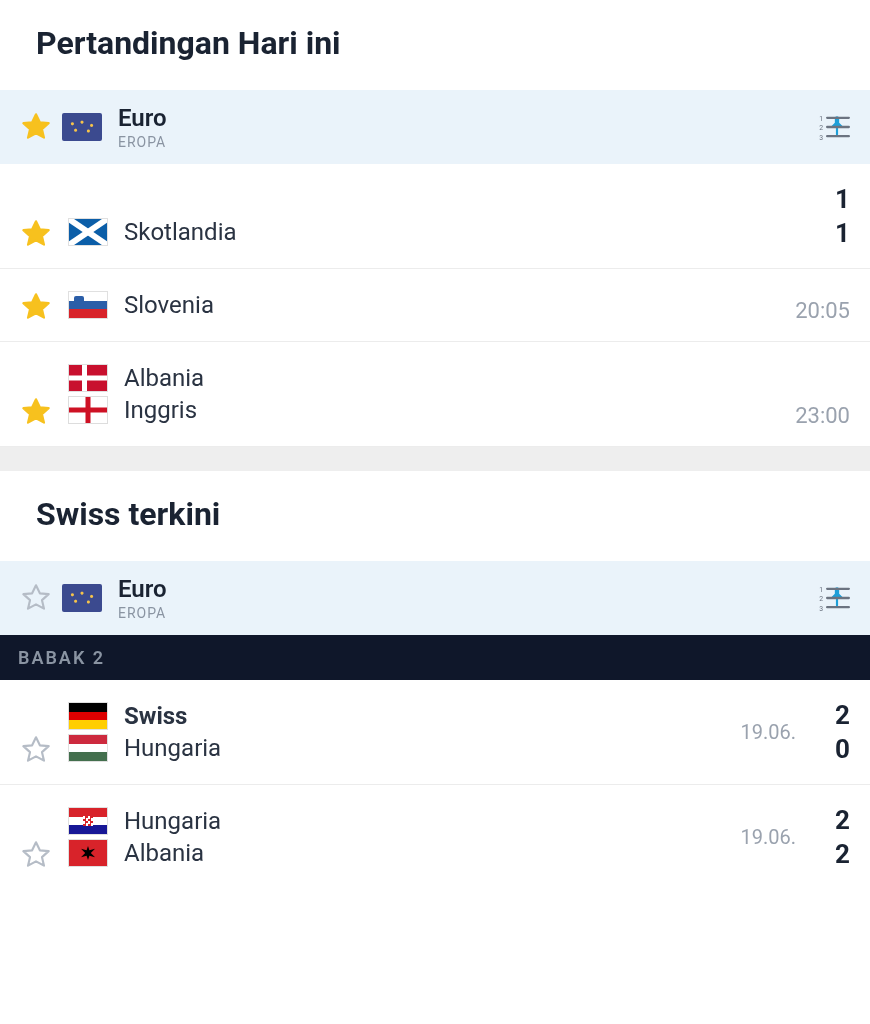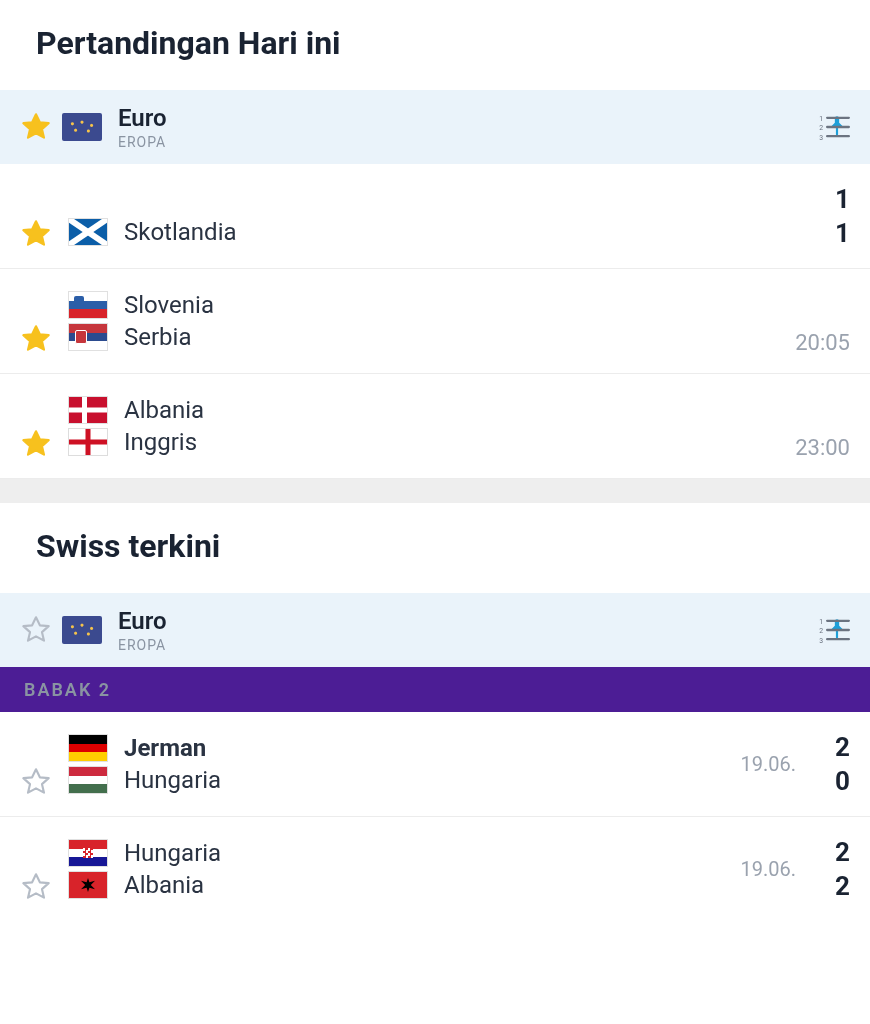--- a/index.html
+++ b/index.html
@@ -83,22 +83,22 @@
   }
   .match-time { font-size: 22px; color: #9aa2ae; }
   .match-date { font-size: 20px; color: #9aa2ae; margin-right: 8px; margin-left: 40px; }
   .scores {
     display: flex; flex-direction: column; align-items: flex-end;
     min-width: 22px;
   }
   .score { font-size: 26px; font-weight: 700; color: #1a2332; margin: 2px 0; }
 
   .round-header {
-    background: #4c1d95;
-    padding: 12px 24px;
+    background: #0f172a;
+    padding: 12px 18px;
     font-size: 18px;
     letter-spacing: 2px;
     color: #8a94a2;
     font-weight: 600;
   }
 
   
   .flag-scotland { background: #0b5ea8; }
   .flag-scotland::before, .flag-scotland::after {
     content:''; position:absolute; left:-5px; right:-5px; top:50%; height:6px;
@@ -186,24 +186,20 @@
     <span class="star">
         <svg viewBox="0 0 24 24">
           <path d="M12 2.5l2.9 6 6.6.6-5 4.5 1.5 6.4L12 16.8 6 20l1.5-6.4-5-4.5 6.6-.6z" fill="#f7c11e" stroke="#f7c11e" stroke-width="1.6" stroke-linejoin="round"></path>
         </svg>
       </span>
     <div class="match-teams">
       <div class="team-line">
         <span class="team-flag flag-slovenia"></span>
         <span class="team-name">Slovenia</span>
       </div>
-      <div class="team-line">
-        <span class="team-flag flag-serbia"></span>
-        <span class="team-name">Serbia</span>
-      </div>
     </div>
     <div class="match-right">
         <span class="match-time">20:05</span>
       </div>
   </div>
     <div class="match-row">
     <span class="star">
         <svg viewBox="0 0 24 24">
           <path d="M12 2.5l2.9 6 6.6.6-5 4.5 1.5 6.4L12 16.8 6 20l1.5-6.4-5-4.5 6.6-.6z" fill="#f7c11e" stroke="#f7c11e" stroke-width="1.6" stroke-linejoin="round"></path>
         </svg>
@@ -254,21 +250,21 @@
     <div class="round-header">BABAK 2</div>
     <div class="match-row">
     <span class="star">
         <svg viewBox="0 0 24 24">
           <path d="M12 2.5l2.9 6 6.6.6-5 4.5 1.5 6.4L12 16.8 6 20l1.5-6.4-5-4.5 6.6-.6z" fill="none" stroke="#b5bcc6" stroke-width="1.6" stroke-linejoin="round"></path>
         </svg>
       </span>
     <div class="match-teams">
       <div class="team-line">
         <span class="team-flag flag-germany"></span>
-        <span class="team-name bold">Jerman</span>
+        <span class="team-name bold">Swiss</span>
       </div>
       <div class="team-line">
         <span class="team-flag flag-hungary"></span>
         <span class="team-name">Hungaria</span>
       </div>
     </div>
     <div class="match-right">
         <span class="match-date">19.06.</span>
         <span class="scores">
       <span class="score">2</span>

